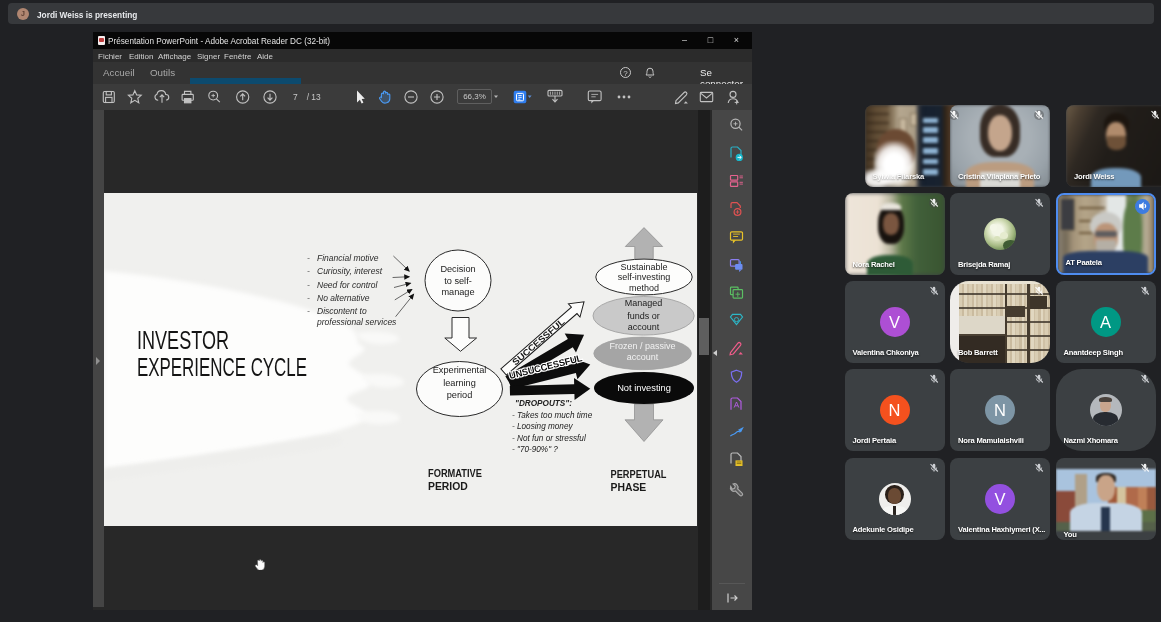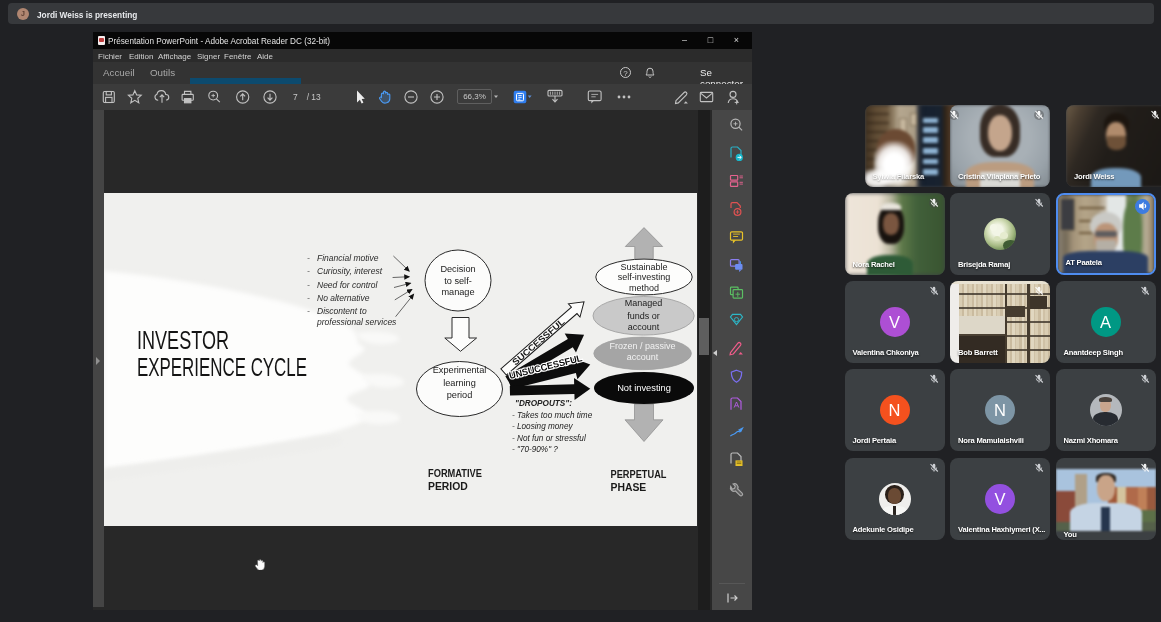--- a/index.html
+++ b/index.html
@@ -569,21 +569,21 @@
     <div class="lett" style="background:#ad4fd4;">V</div>
     <div class="nm">Valentina Chkoniya</div>
     <svg class="mic" width="10" height="10" viewBox="0 0 12 12">
           <g fill="none" stroke="#dadce0" stroke-width="1.1">
             <rect x="4.4" y="1" width="3.2" height="5.6" rx="1.6" fill="#dadce0" stroke="none"></rect>
             <path d="M2.8,5.4 a3.2,3.2 0 0 0 6.4,0 M6,8.6 L6,10.4"></path>
             <path d="M1.8,1.4 L10.6,10.2" stroke-width="1.3"></path>
           </g>
         </svg>
   </div>
-  <div class="tile" style="left:950px;top:281.1px;">
+  <div class="tile" style="left:950px;top:281.1px;border-radius:19px;">
     <div class="vid" style="filter:blur(0.6px);">
           <div class="t8base"></div>
           <div class="t8mid"></div>
           <div class="t8cab"></div>
           <div class="t8gap1"></div>
           <div class="t8gap2"></div>
           <div class="t8div" style="left:54.5%;"></div>
           <div class="t8div" style="left:77%;"></div>
           <div class="t8wall"></div>
           <div class="t8top"></div>
@@ -624,21 +624,21 @@
     <div class="lett" style="background:#7d95a5;">N</div>
     <div class="nm">Nora Mamulaishvili</div>
     <svg class="mic" width="10" height="10" viewBox="0 0 12 12">
           <g fill="none" stroke="#dadce0" stroke-width="1.1">
             <rect x="4.4" y="1" width="3.2" height="5.6" rx="1.6" fill="#dadce0" stroke="none"></rect>
             <path d="M2.8,5.4 a3.2,3.2 0 0 0 6.4,0 M6,8.6 L6,10.4"></path>
             <path d="M1.8,1.4 L10.6,10.2" stroke-width="1.3"></path>
           </g>
         </svg>
   </div>
-  <div class="tile" style="left:1055.5px;top:369.4px;">
+  <div class="tile" style="left:1055.5px;top:369.4px;border-radius:26px;">
     <div class="ph" style="background:#b4b8bc;">
       <div style="position:absolute;left:10%;top:55%;width:80%;height:50%;border-radius:45% 45% 0 0;background:#272b31;"></div>
       <div style="position:absolute;left:33%;top:14%;width:34%;height:42%;border-radius:46%;background:#c9a58d;"></div>
       <div style="position:absolute;left:31%;top:8%;width:38%;height:16%;border-radius:50% 50% 20% 20%;background:#4a423c;"></div>
     </div>
     <div class="nm">Nazmi Xhomara</div>
     <svg class="mic" width="10" height="10" viewBox="0 0 12 12">
           <g fill="none" stroke="#dadce0" stroke-width="1.1">
             <rect x="4.4" y="1" width="3.2" height="5.6" rx="1.6" fill="#dadce0" stroke="none"></rect>
             <path d="M2.8,5.4 a3.2,3.2 0 0 0 6.4,0 M6,8.6 L6,10.4"></path>

